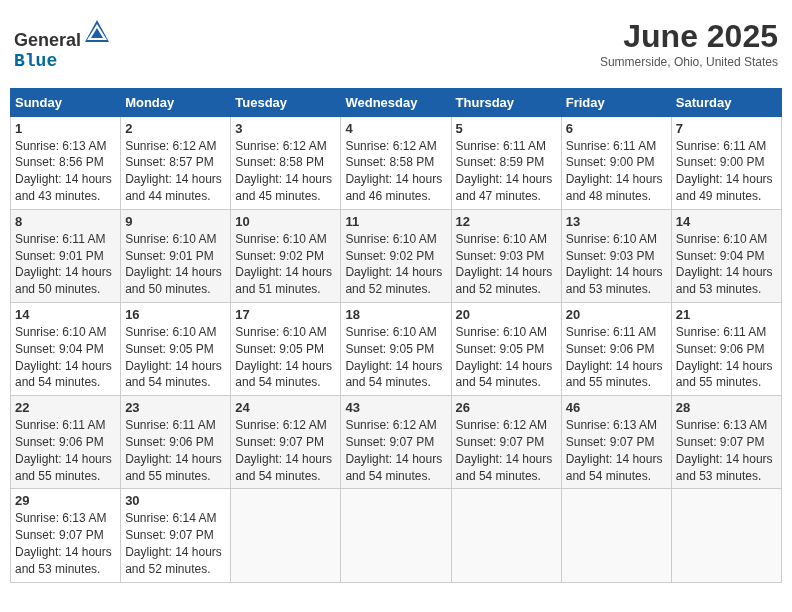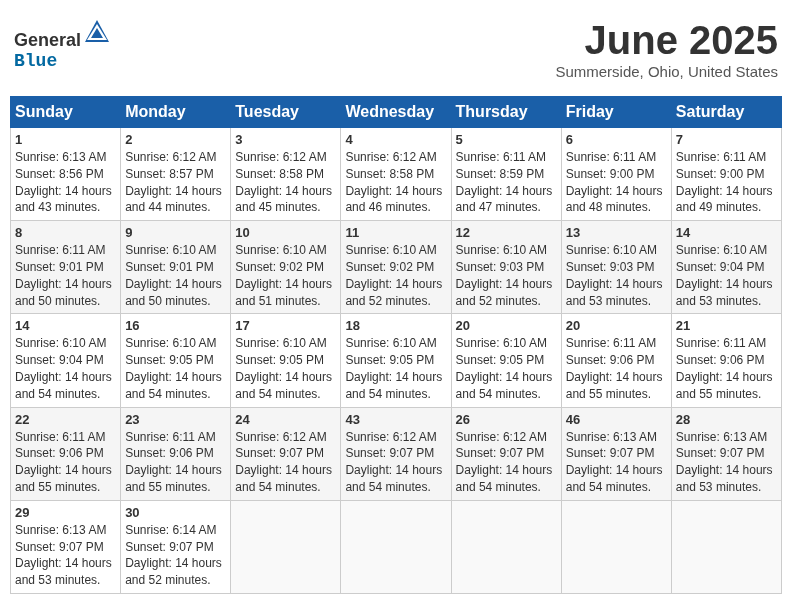--- a/index.html
+++ b/index.html
@@ -29,37 +29,37 @@
     .logo-blue { color: #0369a1; font-family: Liberation Mono, monospace; }
     .logo-icon {
       width: 28px;
       height: 28px;
       margin-left: 2px;
     }
     .title-section {
       text-align: right;
     }
     .month-title {
-      font-size: 40px;
+      font-size: 32px;
       font-weight: bold;
       color: #333;
     }
     .location {
-      font-size: 15px;
+      font-size: 12px;
       color: #555;
     }
     .calendar {
       width: 100%;
       border-collapse: collapse;
       border: 1px solid #ccc;
     }
     .calendar th {
       background-color: #1a5fa8;
       color: white;
-      font-size: 16px;
+      font-size: 13px;
       font-weight: bold;
       padding: 6px 4px;
       text-align: left;
       border: 1px solid #1a5fa8;
     }
     .calendar td {
       vertical-align: top;
       border: 1px solid #ccc;
       padding: 4px;
       width: calc(100% / 7);

